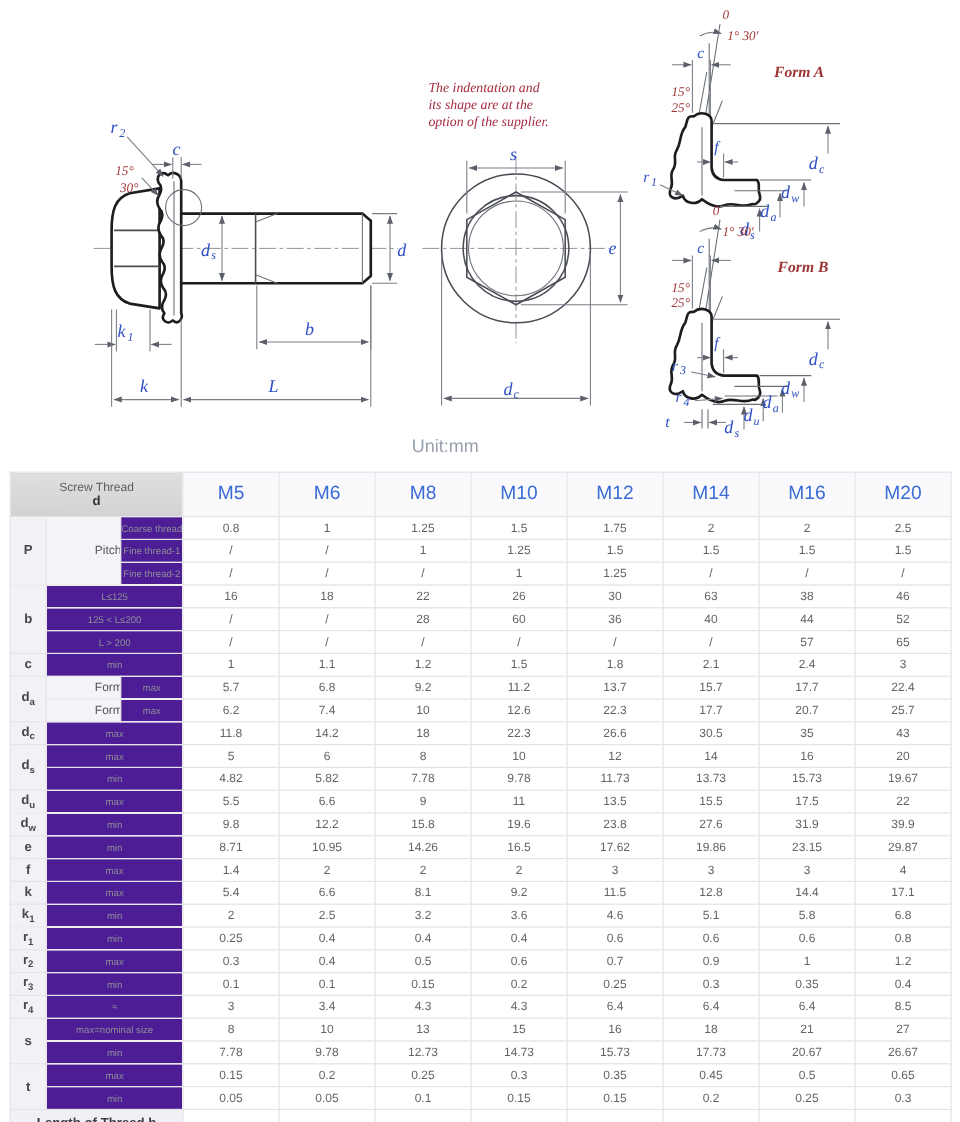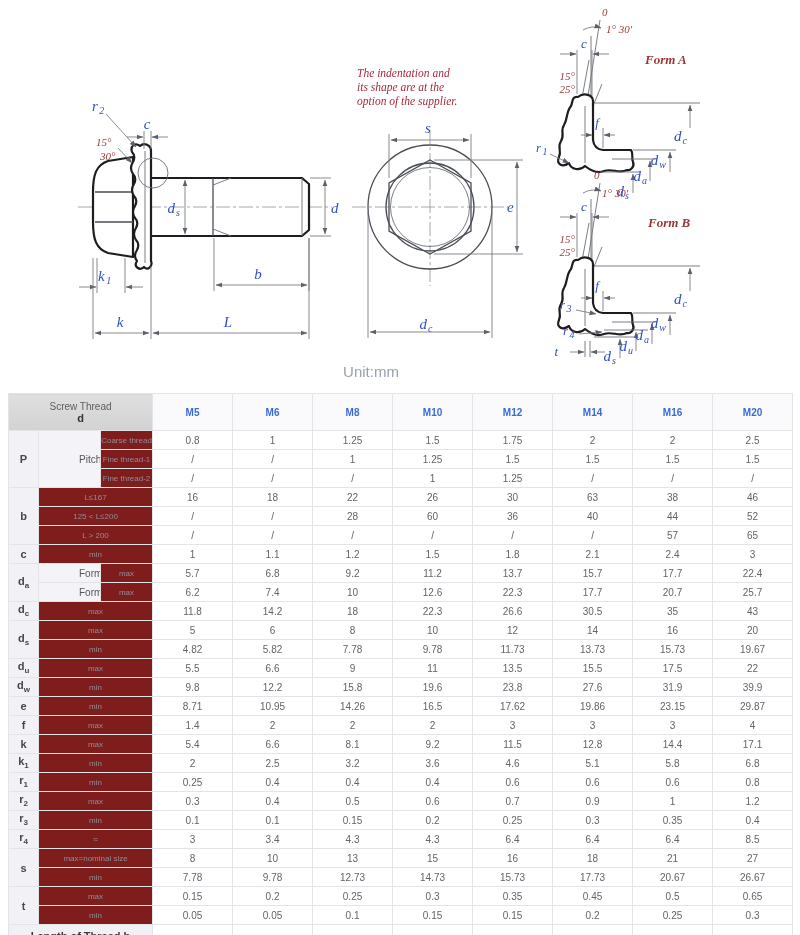--- a/index.html
+++ b/index.html
@@ -19,25 +19,25 @@
   .trb{font:italic bold 13px "Liberation Serif",serif;fill:#9c3434;}
   .note{font:italic 11.5px "Liberation Serif",serif;fill:#a52a3f;}
   .unit{font:15px "Liberation Sans",sans-serif;fill:#98a0b0;}
   
   table.spec{border-collapse:collapse;table-layout:fixed;width:784px;margin:3px 8px 0 8px;}
   .spec th,.spec td{border:1px solid #e3e3e8;text-align:center;vertical-align:middle;padding:0;overflow:hidden;white-space:nowrap;}
   .spec thead th{height:36px;}
   th.corner{background:linear-gradient(#dfdfdf,#d2d2d2);margin-top:28px;}
   th.corner .ch1{font-size:10px;color:#5d5d5f;font-weight:400;}
   th.corner .ch2{font-size:11px;color:#333;font-weight:700;}
-  th.mcol{background:#fafafc;color:#3a6cd6;font-size:10px;font-weight:700;}
+  th.mcol{background:#fafafc;color:#3a6cd6;font-size:16px;font-weight:400;}
   td.param{background:#f1f1f6;font-size:11px;font-weight:700;color:#46464c;}
   td.param sub{font-size:8px;}
   td.group{background:#f4f4f8;font-size:10px;color:#55555a;padding-left:40px;}
-  td.sub{background:#7f1d1d;font-size:8px;color:#8e8e96;}
+  td.sub{background:#4c1d95;font-size:8px;color:#8e8e96;}
   td.val{font-size:10px;color:#63636a;background:#fff;height:18px;}
   td.red{color:#e2766f;font-weight:700;}
   td.footer{background:#f1f1f5;font-size:11px;font-weight:700;color:#3b3b42;height:22px;}
 </style>
 </head>
 <body>
 
 <div class="page">
 
 <svg width="800" height="390" viewBox="0 0 800 390">
@@ -273,21 +273,21 @@
           <td class="val">/</td>
           <td class="val">/</td>
           <td class="val">1</td>
           <td class="val">1.25</td>
           <td class="val">/</td>
           <td class="val">/</td>
           <td class="val">/</td>
         </tr>
         <tr>
           <td rowspan="3" class="param">b</td>
-          <td colspan="2" class="sub">L≤167</td>
+          <td colspan="2" class="sub">L≤125</td>
           <td class="val">16</td>
           <td class="val">18</td>
           <td class="val">22</td>
           <td class="val">26</td>
           <td class="val">30</td>
           <td class="val">63</td>
           <td class="val">38</td>
           <td class="val">46</td>
         </tr>
         <tr>

